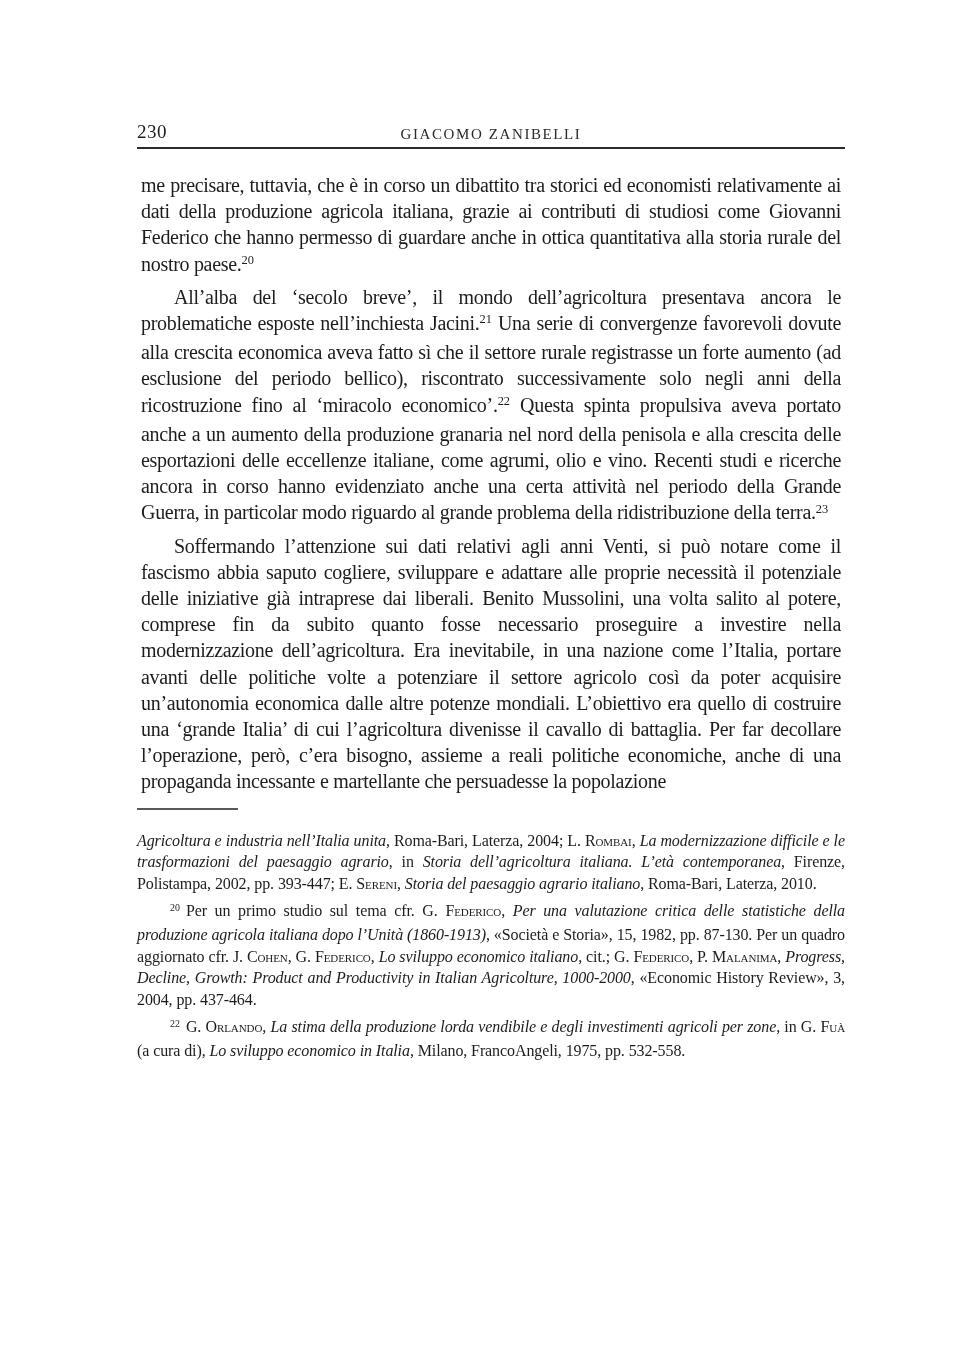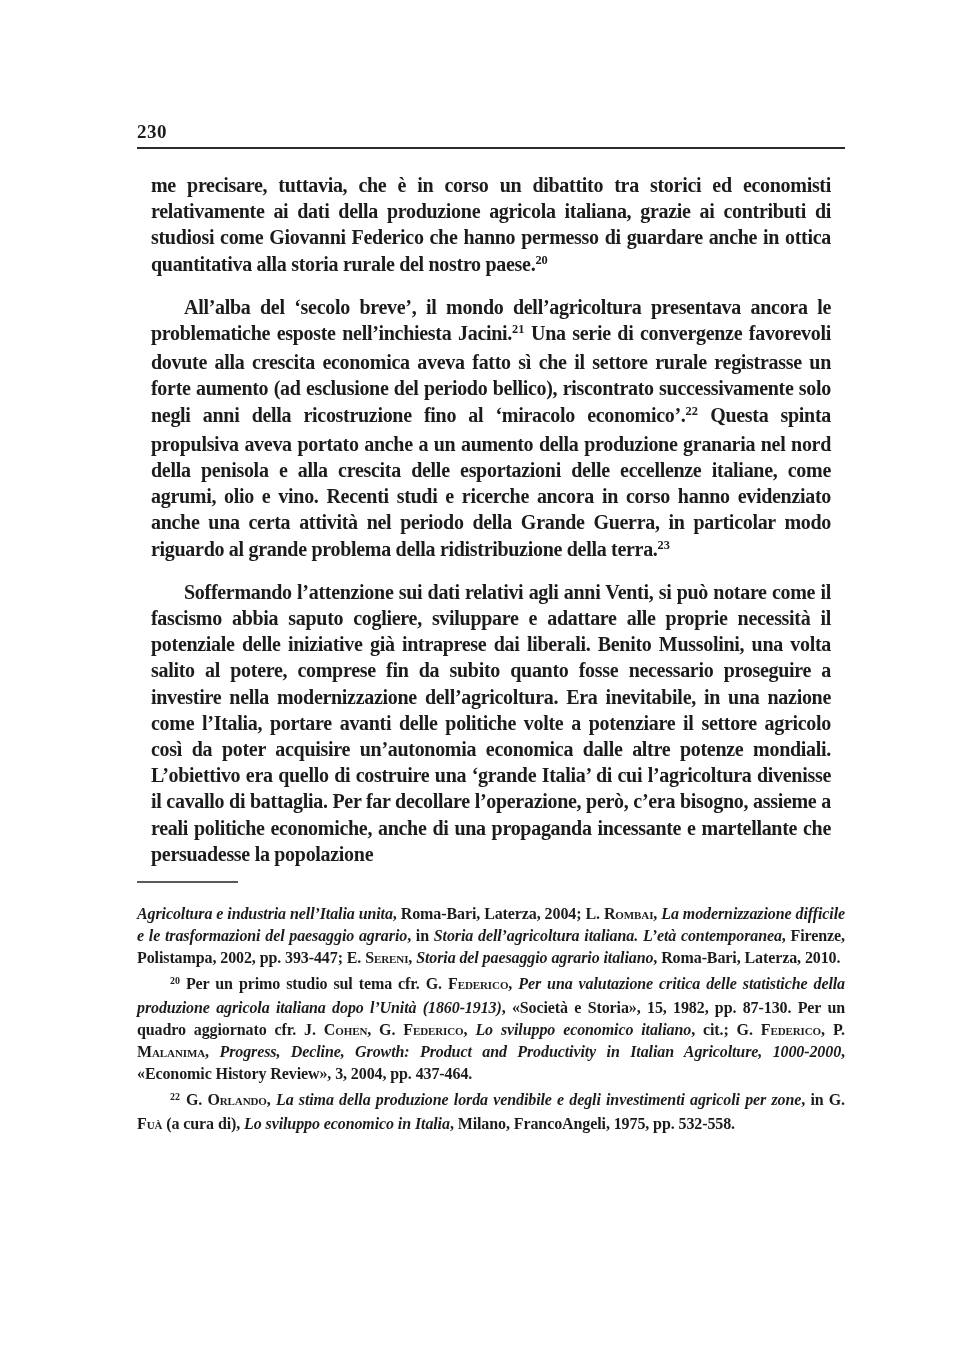--- a/index.html
+++ b/index.html
@@ -12,21 +12,20 @@
   }
   .page {
     position: relative;
     width: 964px; height: 1361px;
     background: #ffffff;
   }
   .content {
     position: absolute;
     left: 137px; top: 118px;
     width: 708px;
-    font-weight: bold;
   }
   
   .running-header {
     position: relative;
     height: 24px;
     border-bottom: 2px solid #2b2b2b;
     padding-bottom: 5px;
   }
   .page-number {
     position: absolute; left: 0; bottom: 4px;
@@ -41,21 +40,21 @@
     color: #2a2a2a;
   }
   
   .body-text {
     margin-top: 23px;
     font-size: 20px;
     line-height: 26.2px;
     letter-spacing: -0.3px;
     text-align: justify;
   }
-  .para { margin: 14px; }
+  .para { margin: 4px; }
   .para.indent { text-indent: 33px; }
   
   .footnote-separator {
     margin-top: 13px;
     width: 101px;
     border-top: 2px solid #5a5a5a;
   }
   .footnotes {
     margin-top: 20px;
     font-size: 16px;
@@ -78,20 +77,21 @@
   .footnote .run-sup { margin-right: 6px; }
 </style>
 </head>
 <body>
 
 <div class="page">
   <div class="content">
 
     <div class="running-header">
       <span class="page-number">230</span>
+      <span class="running-title">GIACOMO ZANIBELLI</span>
     </div>
 
     <div class="body-text">
       <p class="para"><span class="run-n">me precisare, tuttavia, che è in corso un dibattito tra storici ed economisti relativamente ai dati della produzione agricola italiana, grazie ai contributi di studiosi come Giovanni Federico che hanno permesso di guardare anche in ottica quantitativa alla storia rurale del nostro paese.</span><span class="run-sup">20</span></p>
       <p class="para indent"><span class="run-n">All’alba del ‘secolo breve’, il mondo dell’agricoltura presentava ancora le problematiche esposte nell’inchiesta Jacini.</span><span class="run-sup">21</span><span class="run-n"> Una serie di convergenze favorevoli dovute alla crescita economica aveva fatto sì che il settore rurale registrasse un forte aumento (ad esclusione del periodo bellico), riscontrato successivamente solo negli anni della ricostruzione fino al ‘miracolo economico’.</span><span class="run-sup">22</span><span class="run-n"> Questa spinta propulsiva aveva portato anche a un aumento della produzione granaria nel nord della penisola e alla crescita delle esportazioni delle eccellenze italiane, come agrumi, olio e vino. Recenti studi e ricerche ancora in corso hanno evidenziato anche una certa attività nel periodo della Grande Guerra, in particolar modo riguardo al grande problema della ridistribuzione della terra.</span><span class="run-sup">23</span></p>
       <p class="para indent"><span class="run-n">Soffermando l’attenzione sui dati relativi agli anni Venti, si può notare come il fascismo abbia saputo cogliere, sviluppare e adattare alle proprie necessità il potenziale delle iniziative già intraprese dai liberali. Benito Mussolini, una volta salito al potere, comprese fin da subito quanto fosse necessario proseguire a investire nella modernizzazione dell’agricoltura. Era inevitabile, in una nazione come l’Italia, portare avanti delle politiche volte a potenziare il settore agricolo così da poter acquisire un’autonomia economica dalle altre potenze mondiali. L’obiettivo era quello di costruire una ‘grande Italia’ di cui l’agricoltura divenisse il cavallo di battaglia. Per far decollare l’operazione, però, c’era bisogno, assieme a reali politiche economiche, anche di una propaganda incessante e martellante che persuadesse la popolazione</span></p>
     </div>
 
     <div class="footnote-separator"></div>
 

